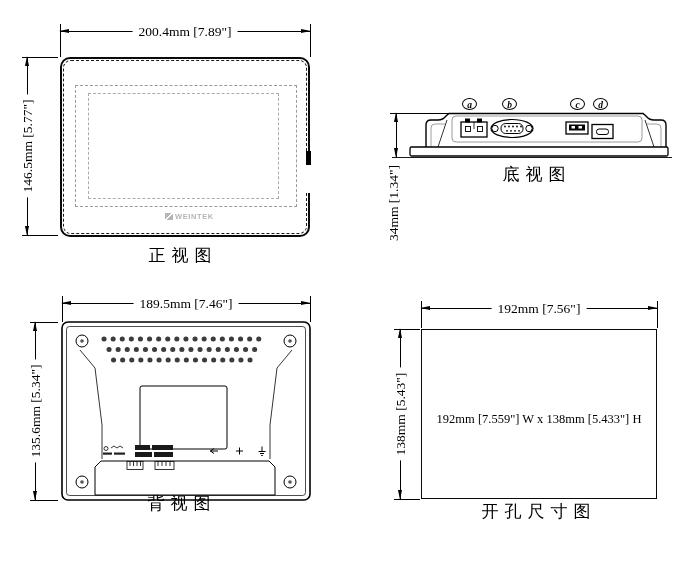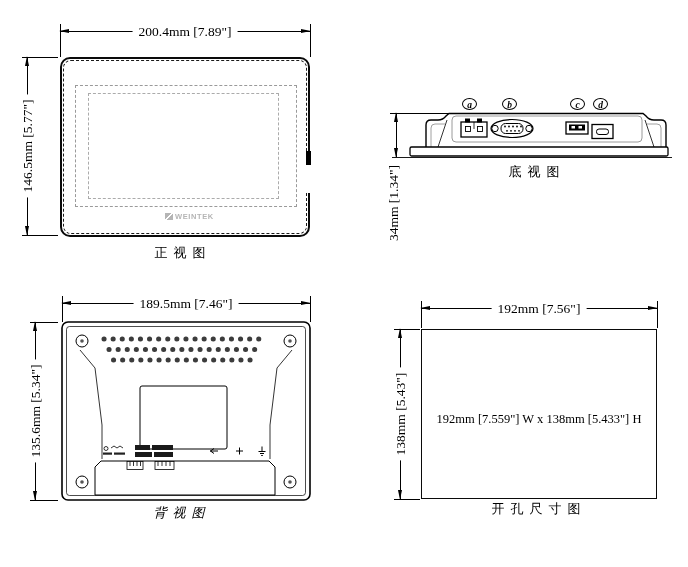--- a/index.html
+++ b/index.html
@@ -30,21 +30,21 @@
     background:#fff;padding:0 5px;font-size:13.5px;white-space:nowrap;color:#000;}
   .varr{position:absolute;width:0;height:0;left:-3.5px;}
   .varr.t{top:-1px;border-left:2.5px solid transparent;border-right:2.5px solid transparent;border-bottom:10px solid #000;}
   .varr.b{bottom:-1px;border-left:2.5px solid transparent;border-right:2.5px solid transparent;border-top:10px solid #000;}
   .vtext-free{position:absolute;transform:translate(-50%,-50%) rotate(-90deg);
     font-size:13.5px;white-space:nowrap;color:#000;}
 
   .ext{position:absolute;background:#000;}
 
   
-  .caption{position:absolute;text-align:center;font-size:13px;letter-spacing:6px;color:#000;}
+  .caption{position:absolute;text-align:center;font-size:17px;letter-spacing:6px;color:#000;}
 
   
   .logo{position:absolute;display:flex;align-items:center;gap:2px;}
   .logo-mark{width:8px;height:7px;background:linear-gradient(135deg,#b5b5b5 44%,#ffffff 44%,#ffffff 56%,#b5b5b5 56%);}
   .logo-text{font-family:"Liberation Sans",sans-serif;font-weight:bold;font-size:7.5px;
     letter-spacing:0.6px;color:#b5b5b5;}
 
   
   .plabel{position:absolute;width:15px;height:12px;border:1.2px solid #000;border-radius:50%;
     font-family:"Liberation Serif",serif;font-style:italic;font-weight:bold;font-size:9.5px;
@@ -224,21 +224,21 @@
         <rect x="114" y="452.5" width="11" height="2.2" fill="#222"></rect>
         <rect x="135" y="445" width="15" height="5" fill="#1a1a1a"></rect>
         <rect x="152" y="445" width="21" height="5" fill="#1a1a1a"></rect>
         <rect x="135" y="452" width="17" height="5" fill="#1a1a1a"></rect>
         <rect x="154" y="452" width="19" height="5" fill="#1a1a1a"></rect>
         <path d="M210,451 h8 M214,448.5 l-3.5,2.5 3.5,2.5" fill="none" stroke="#000" stroke-width="1"></path>
         <path d="M236,451 h7 M239.5,447.5 v7" fill="none" stroke="#000" stroke-width="1"></path>
         <path d="M262,446.5 v5 M258.5,451.5 h7 M260,453.5 h4 M261.2,455.5 h1.6" fill="none" stroke="#000" stroke-width="1"></path>
       </g>
     </svg>
-    <div class="caption" style="left:122px;top:504px;width:120px;font-style:italic;">背视图</div>
+    <div class="caption" style="left:122px;top:492px;width:120px;">背视图</div>
   </div>
 
   <div>
 
     <div class="ext" style="left:420.5px;top:301px;width:1px;height:27px;"></div>
     <div class="ext" style="left:656.5px;top:301px;width:1px;height:27px;"></div>
     <div class="hdim" style="left:421px;top:308px;width:236px;">
       <i class="harr l"></i>
       <i class="harr r"></i>
       <span class="dtext">192mm [7.56"]</span>

